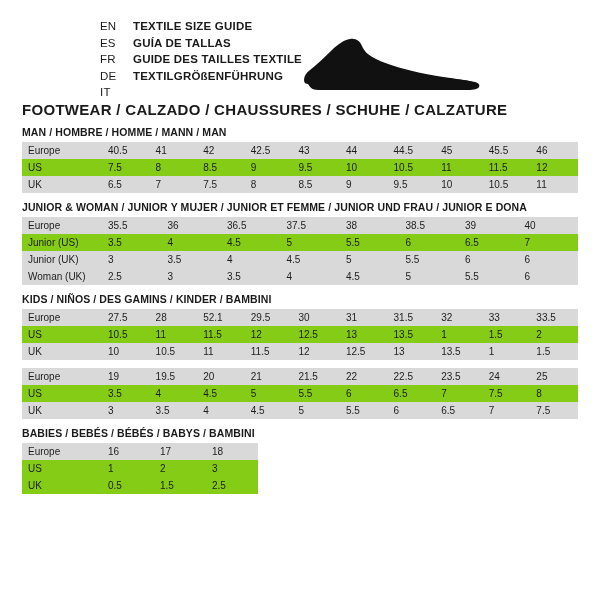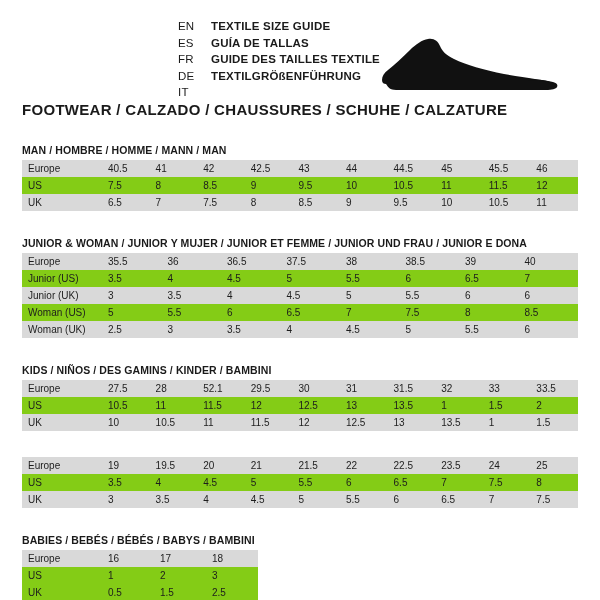--- a/index.html
+++ b/index.html
@@ -19,21 +19,21 @@
     width: 600px;
     height: 600px;
     box-sizing: border-box;
     padding: 18px 22px 0 22px;
   }
 
   
   .header {
     display: flex;
     align-items: flex-start;
-    justify-content: flex-end;
+    justify-content: center;
   }
   .lang-list {
     display: block;
   }
   .lang-row {
     display: flex;
     align-items: baseline;
     line-height: 16.5px;
     font-size: 11.5px;
     letter-spacing: 0.2px;
@@ -54,21 +54,21 @@
 
   .section-title {
     margin-top: 0;
     font-size: 15px;
     font-weight: 700;
     letter-spacing: 0.3px;
   }
 
   
   .group {
-    margin-top: 26px;
+    margin-top: 8px;
   }
   .group-title {
     font-size: 10.5px;
     font-weight: 700;
     letter-spacing: 0.1px;
     margin-bottom: 4px;
     white-space: nowrap;
   }
   table {
     border-collapse: collapse;
@@ -219,31 +219,20 @@
         <td class="label">Junior (UK)</td>
         <td>3</td>
         <td>3.5</td>
         <td>4</td>
         <td>4.5</td>
         <td>5</td>
         <td>5.5</td>
         <td>6</td>
         <td>6</td>
       </tr>
-      <tr class="plain">
-        <td class="label">Woman (US)</td>
-        <td>5</td>
-        <td>5.5</td>
-        <td>6</td>
-        <td>6.5</td>
-        <td>7</td>
-        <td>7.5</td>
-        <td>8</td>
-        <td>8.5</td>
-      </tr>
       <tr class="shade">
         <td class="label">Woman (UK)</td>
         <td>2.5</td>
         <td>3</td>
         <td>3.5</td>
         <td>4</td>
         <td>4.5</td>
         <td>5</td>
         <td>5.5</td>
         <td>6</td>

